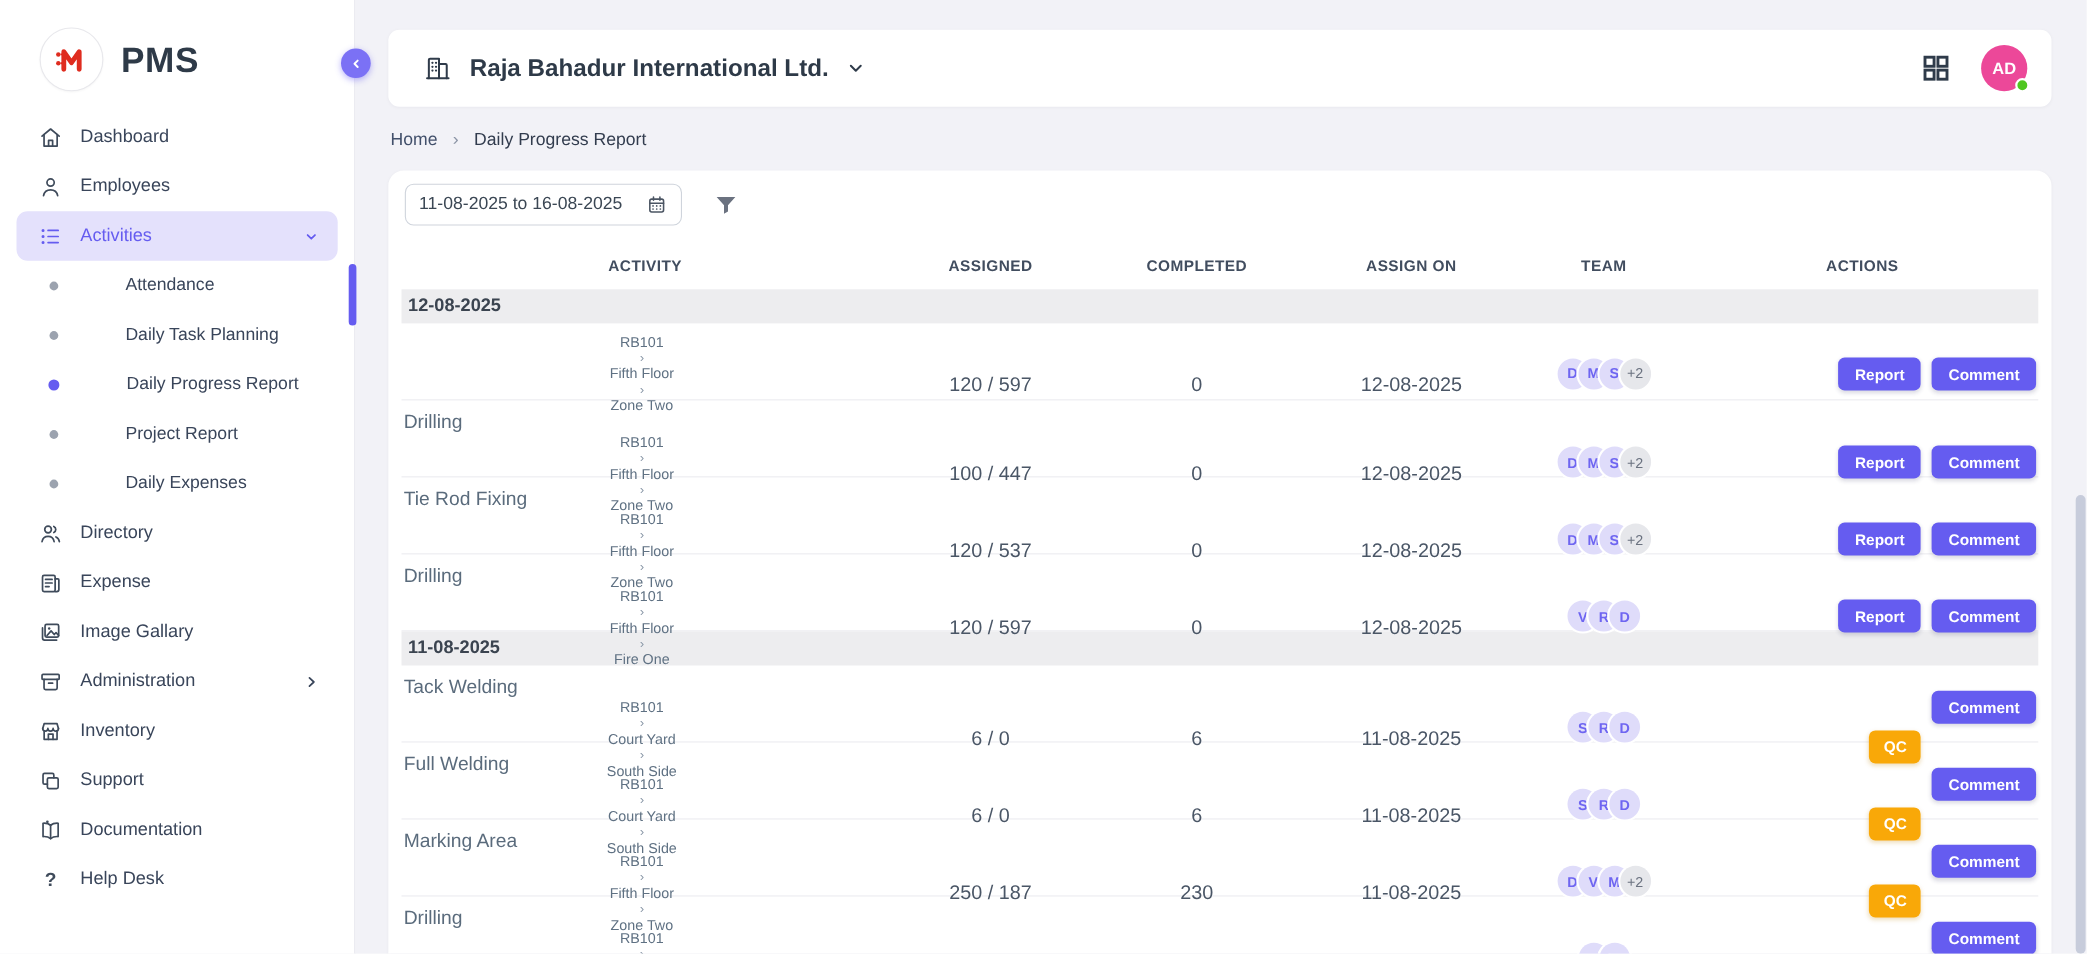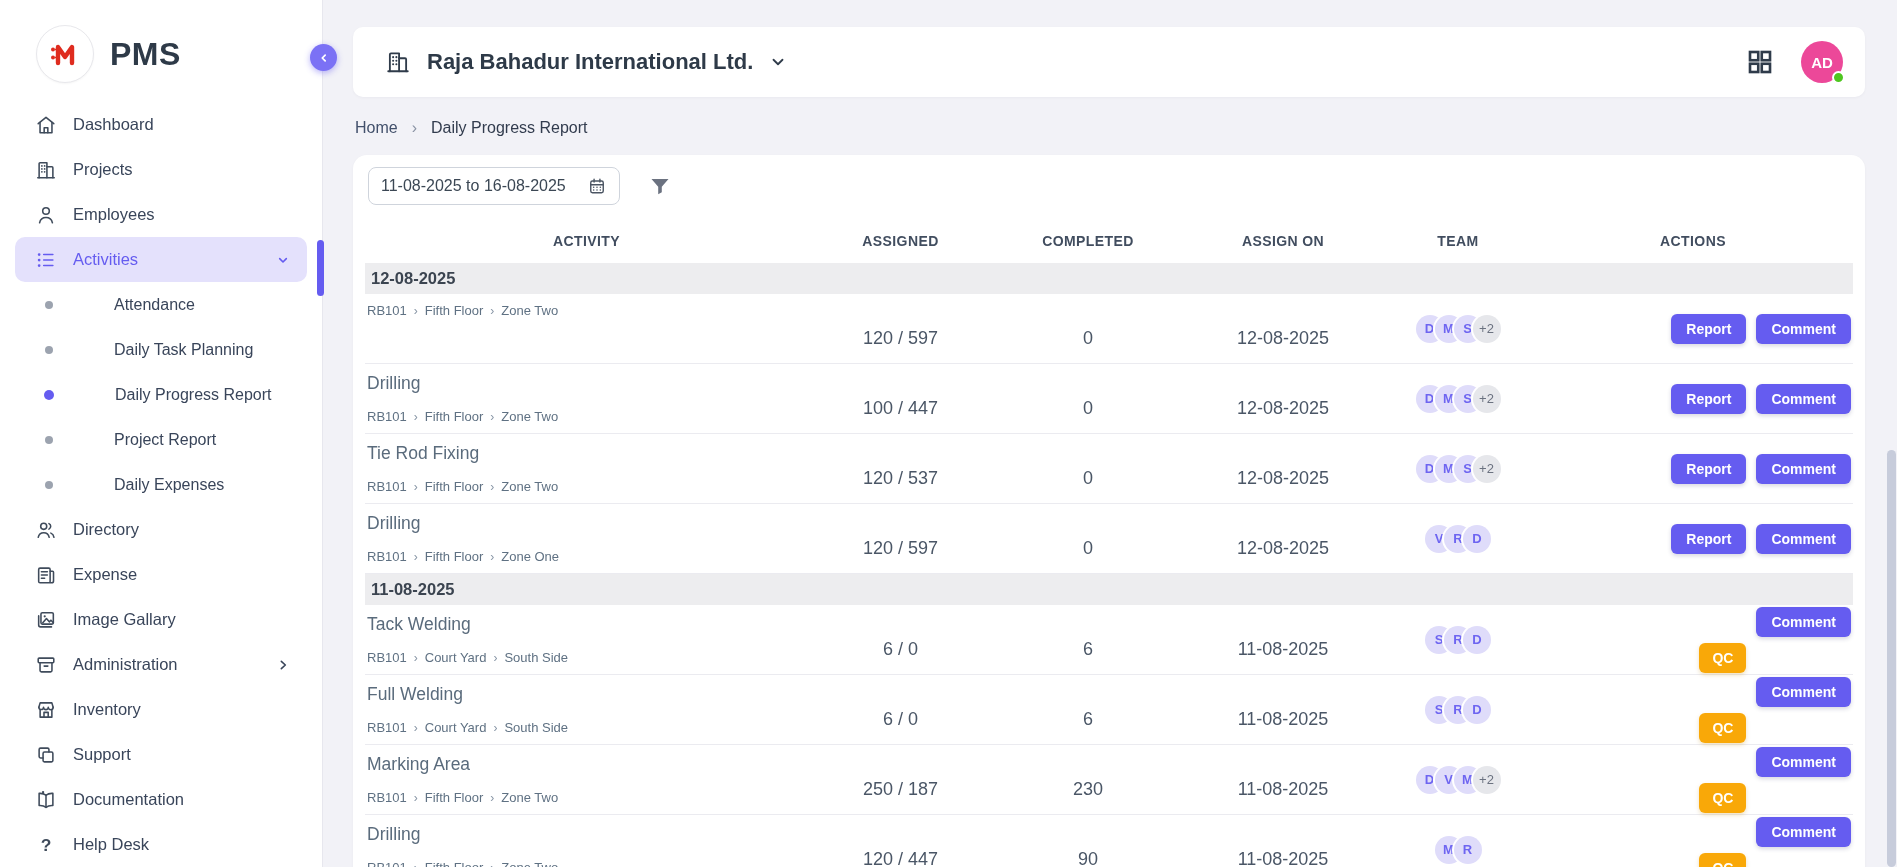--- a/index.html
+++ b/index.html
@@ -98,21 +98,21 @@
   .grid-cols { display:grid; grid-template-columns:minmax(0,1fr) 185px 190px 200px 150px 320px; align-items:center; }
   .thead { height:44px; margin-top:14px; }
   .th { font-size:14px; font-weight:700; letter-spacing:.4px; color:#414d5f; text-align:center; }
   .date-band {
     height:31px; background:var(--band-bg,#EDEDEF); display:flex; align-items:center;
     padding-left:6px; font-size:16.5px; font-weight:700; color:#3b4450;
   }
   .trow { height:70px; border-bottom:1px solid #ebebf0; }
   .cell-activity { display:flex; flex-direction:column; justify-content:space-between; height:100%; padding:9px 8px 9px 2px; }
   .act-name { font-size:17.5px; color:#5a6b7c; }
-  .act-path { display:flex; align-items:center; font-size:13px; color:#5f7183; }
+  .act-path { display:flex; align-items:center; font-size:13px; color:#5f7183;flex-direction:column; }
   .act-path .p-sep { color:#8896a6; margin:0 7px; font-size:12px; }
   .cell-num { font-size:18px; color:#4a5666; text-align:center;margin-top:20px; }
   .cell-team { display:flex; align-items:center; justify-content:center; }
   .tbadge {
     width:28px; height:28px; border-radius:50%; background:var(--badge-bg,#DFDCFA);
     color:var(--badge-text,#6E65F1); font-size:13px; font-weight:600;
     display:flex; align-items:center; justify-content:center; box-shadow:0 0 0 2px #fff;
   }
   .tbadge + .tbadge, .tbadge + .tmore { margin-left:-9px; }
   .tmore { width:28px; height:28px; border-radius:50%; background:var(--more-badge-bg,#E6E7EB);
@@ -151,31 +151,20 @@
     <nav class="nav" id="nav">
         <div class="nav-item">
           <span class="nav-icon">
             <svg viewBox="0 0 24 24" fill="none" stroke="currentColor" stroke-width="1.7" stroke-linecap="round" stroke-linejoin="round">
               <path d="M3.5 10.6 12 3.6l8.5 7"></path>
               <path d="M5.5 9.2V20.5h13V9.2"></path>
               <path d="M10 20.5v-5.6h4v5.6"></path>
             </svg>
           </span>
           <span class="nav-label">Dashboard</span>
-        </div>
-        <div class="nav-item">
-          <span class="nav-icon">
-            <svg viewBox="0 0 24 24" fill="none" stroke="currentColor" stroke-width="1.7" stroke-linecap="round" stroke-linejoin="round">
-              <path d="M4.5 20.5V5a1 1 0 0 1 1-1H13v16.5"></path>
-              <path d="M13 8.5h5.5a1 1 0 0 1 1 1v11"></path>
-              <path d="M3 20.5h18"></path>
-              <path d="M7.5 7.5h.01M10.5 7.5h.01M7.5 10.8h.01M10.5 10.8h.01M7.5 14h.01M10.5 14h.01" stroke-width="1.9"></path>
-            </svg>
-          </span>
-          <span class="nav-label">Projects</span>
         </div>
         <div class="nav-item">
           <span class="nav-icon">
             <svg viewBox="0 0 24 24" fill="none" stroke="currentColor" stroke-width="1.7" stroke-linecap="round" stroke-linejoin="round">
               <circle cx="12" cy="7.6" r="3.6"></circle>
               <path d="M5 20.5c.8-3.8 3.6-5.7 7-5.7s6.2 1.9 7 5.7"></path>
             </svg>
           </span>
           <span class="nav-label">Employees</span>
         </div>
@@ -453,21 +442,21 @@
               </div>
             </div>
             <div class="trow grid-cols">
               <div class="cell-activity">
                 <div class="act-name">Drilling</div>
                 <div class="act-path">
                   <span>RB101</span>
                   <span class="p-sep">›</span>
                   <span>Fifth Floor</span>
                   <span class="p-sep">›</span>
-                  <span>Zone One</span>
+                  <span>Fire One</span>
                 </div>
               </div>
               <div class="cell-num">120 / 597</div>
               <div class="cell-num">0</div>
               <div class="cell-num">12-08-2025</div>
               <div class="cell-team">
                 <span class="tbadge">V</span>
                 <span class="tbadge">R</span>
                 <span class="tbadge">D</span>
               </div>

